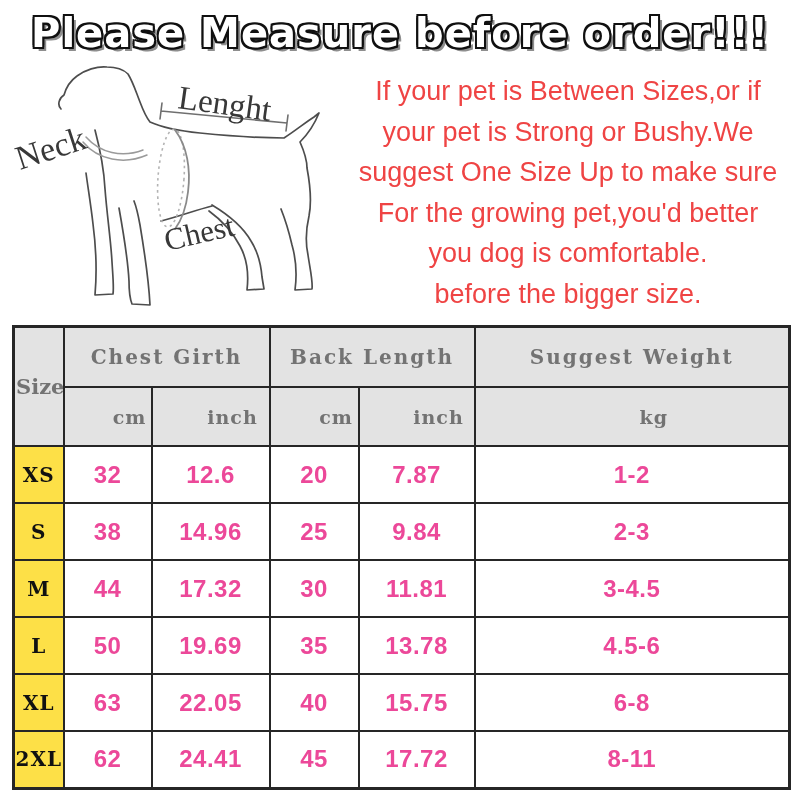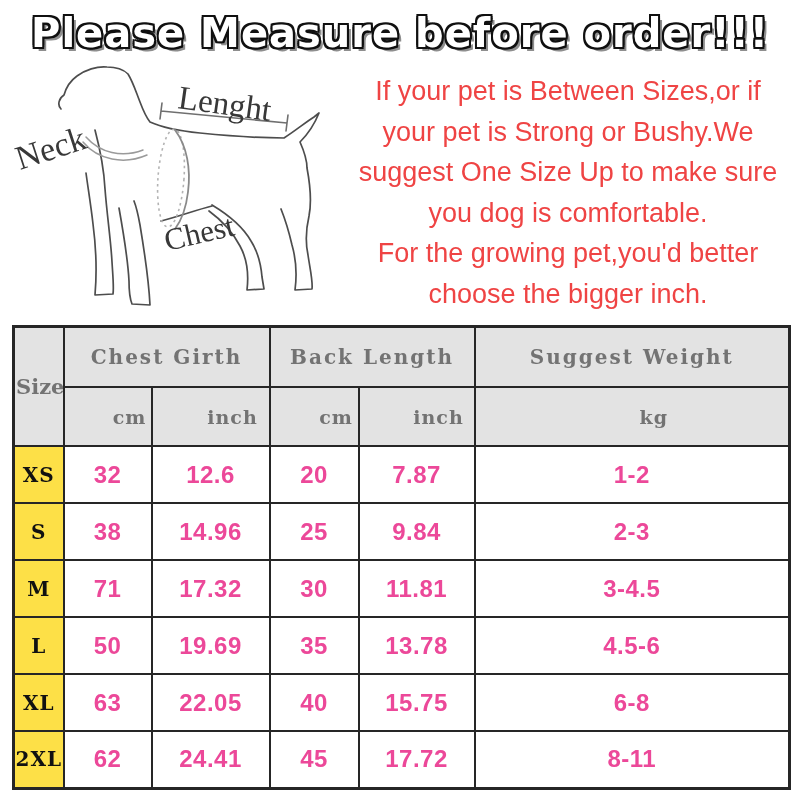--- a/index.html
+++ b/index.html
@@ -139,23 +139,23 @@
       <text class="lbl lbl-neck" transform="translate(20 112) rotate(-18)">Neck</text>
       <text class="lbl lbl-length" transform="translate(177 50) rotate(8)">Lenght</text>
       <text class="lbl lbl-chest" transform="translate(167 193) rotate(-13)">Chest</text>
     </svg>
   </div>
 
   <div class="advice" style="color: #ef4444;">
     <div>If your pet is Between Sizes,or if</div>
     <div>your pet is Strong or Bushy.We</div>
     <div>suggest One Size Up to make sure</div>
+    <div>For the growing pet,you'd better</div>
     <div>you dog is comfortable.</div>
-    <div>For the growing pet,you'd better</div>
-    <div>choose the bigger inch.</div>
+    <div>before the bigger size.</div>
   </div>
 
   <table class="size-table">
     <colgroup>
       <col style="width:50px">
         <col style="width:88px">
         <col style="width:118px">
       <col style="width:89px">
         <col style="width:116px">
         <col style="width:315px">
@@ -187,21 +187,21 @@
         <tr>
           <th class="size-col">S</th>
           <td class="num">38</td>
           <td class="num">14.96</td>
           <td class="num">25</td>
           <td class="num">9.84</td>
           <td class="num">2-3</td>
         </tr>
         <tr>
           <th class="size-col">M</th>
-          <td class="num">71</td>
+          <td class="num">44</td>
           <td class="num">17.32</td>
           <td class="num">30</td>
           <td class="num">11.81</td>
           <td class="num">3-4.5</td>
         </tr>
         <tr>
           <th class="size-col">L</th>
           <td class="num">50</td>
           <td class="num">19.69</td>
           <td class="num">35</td>

